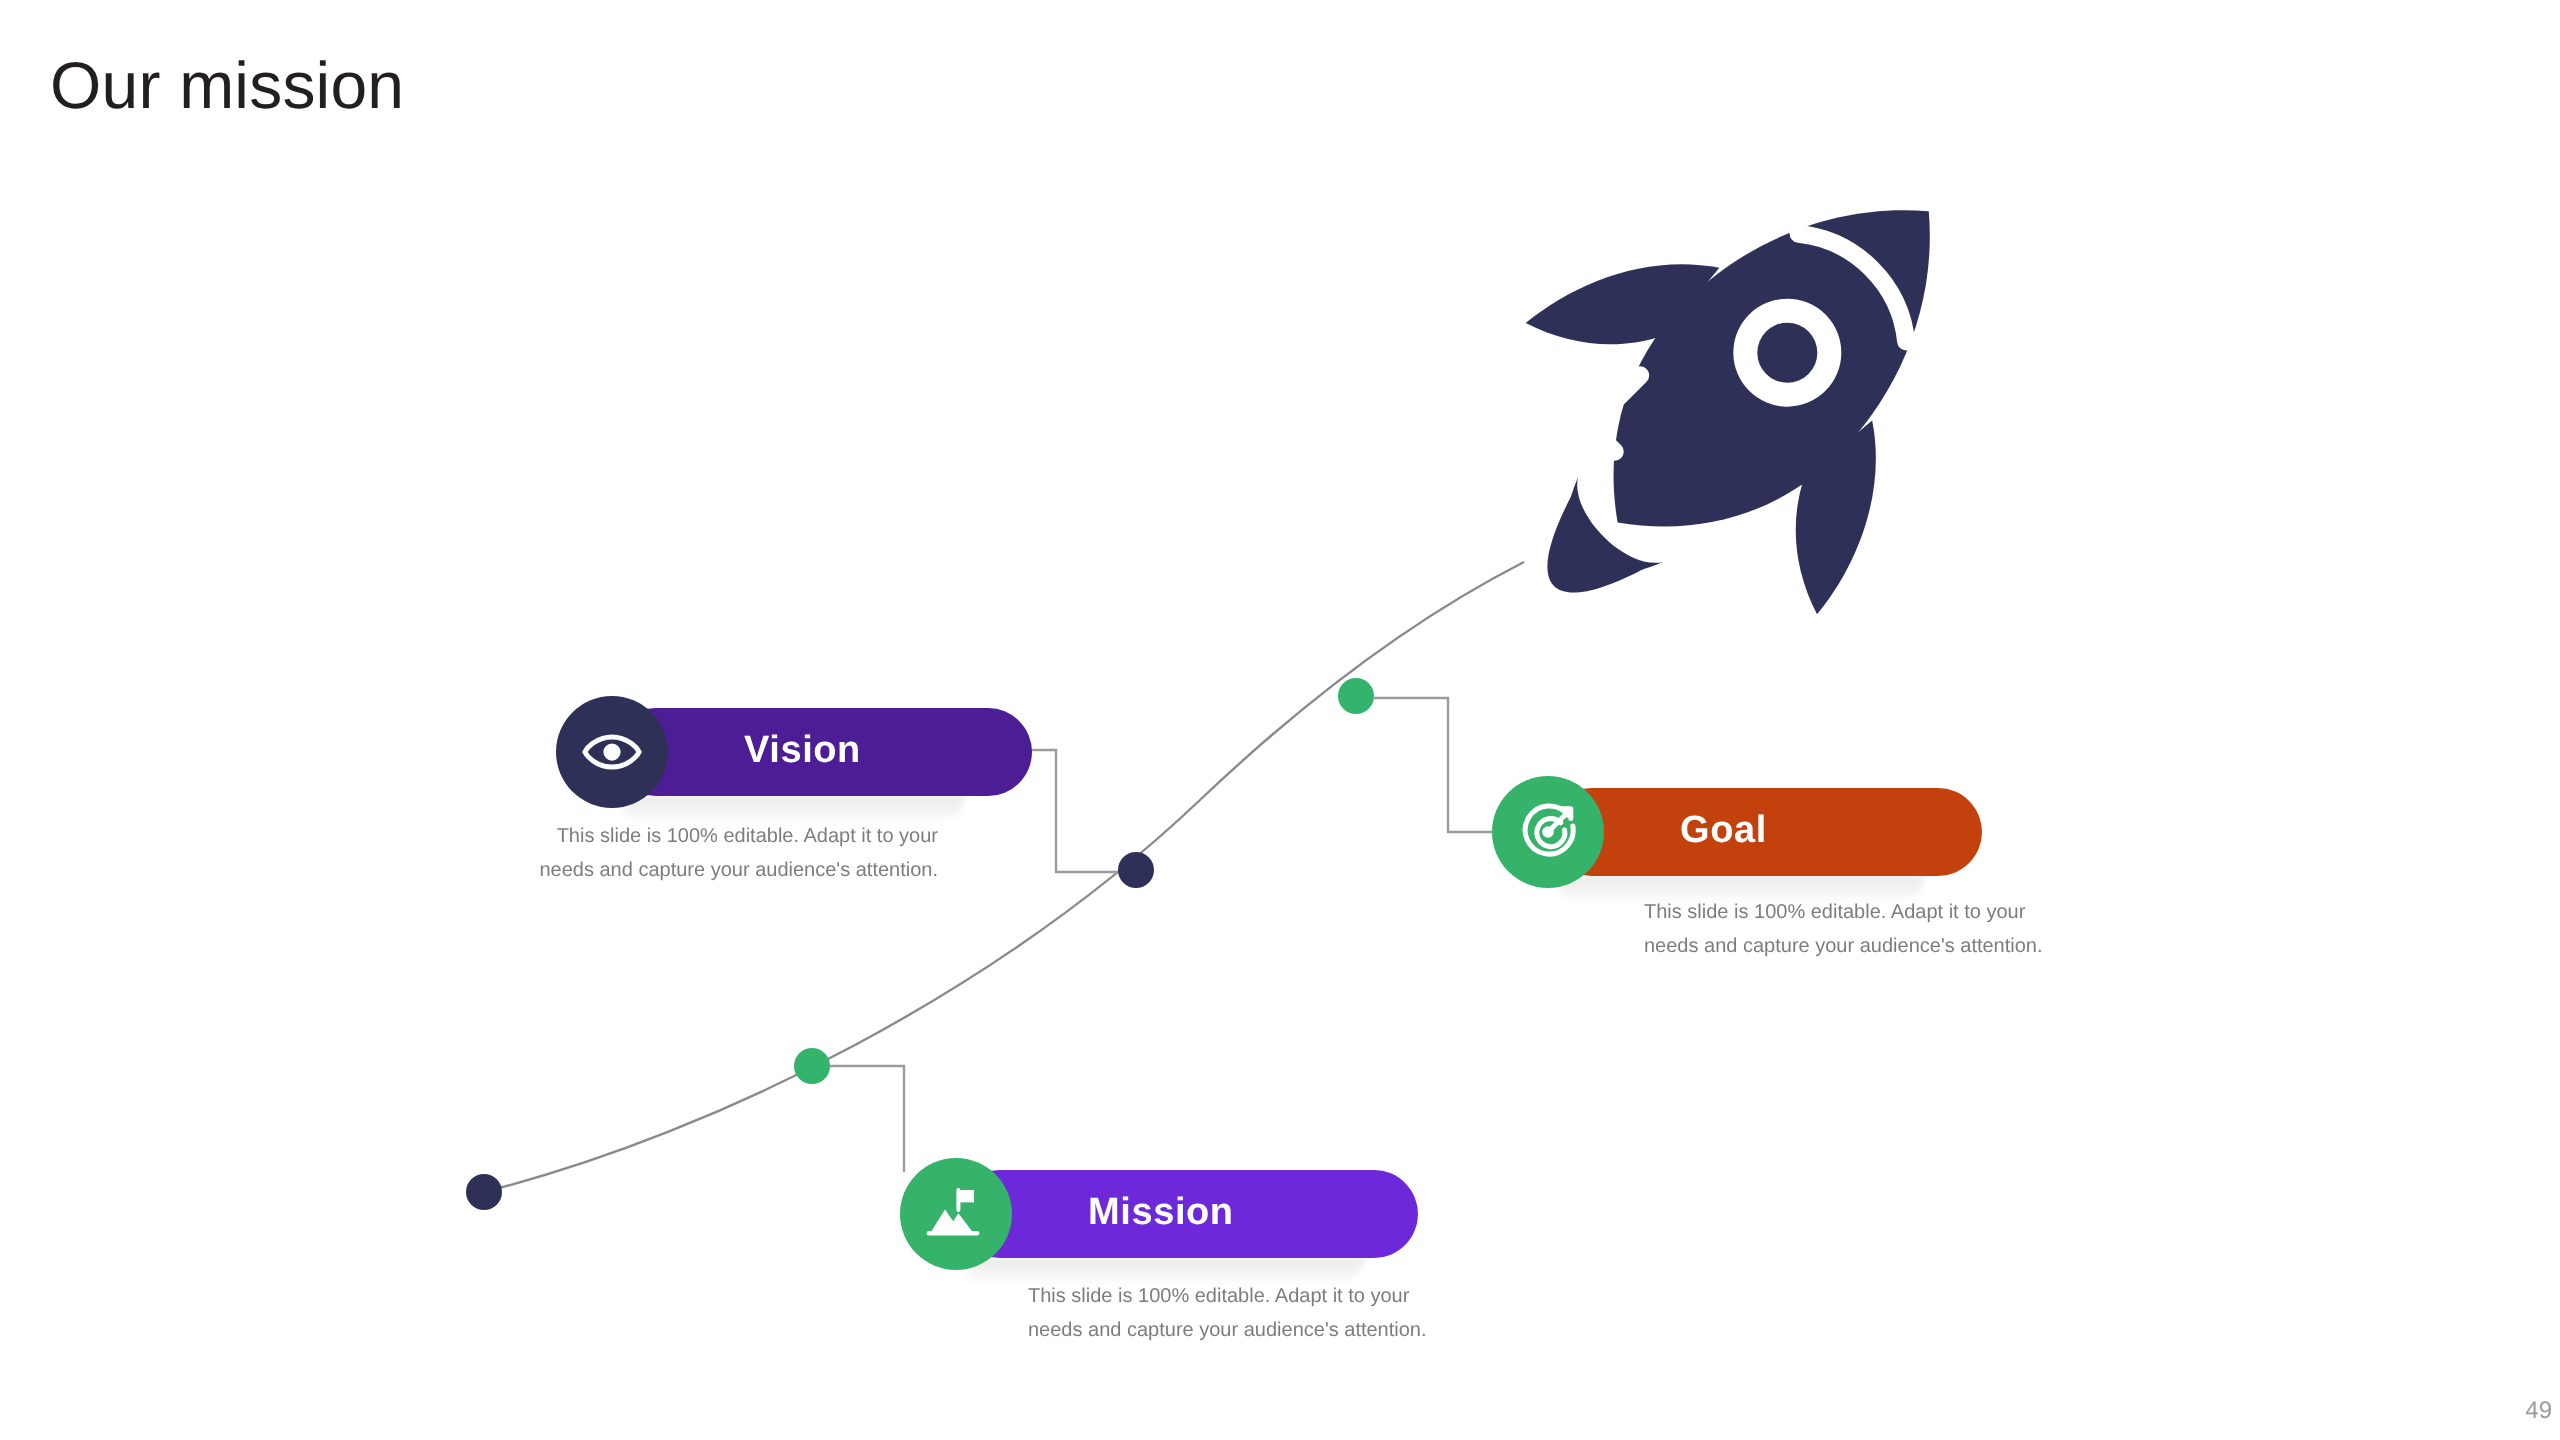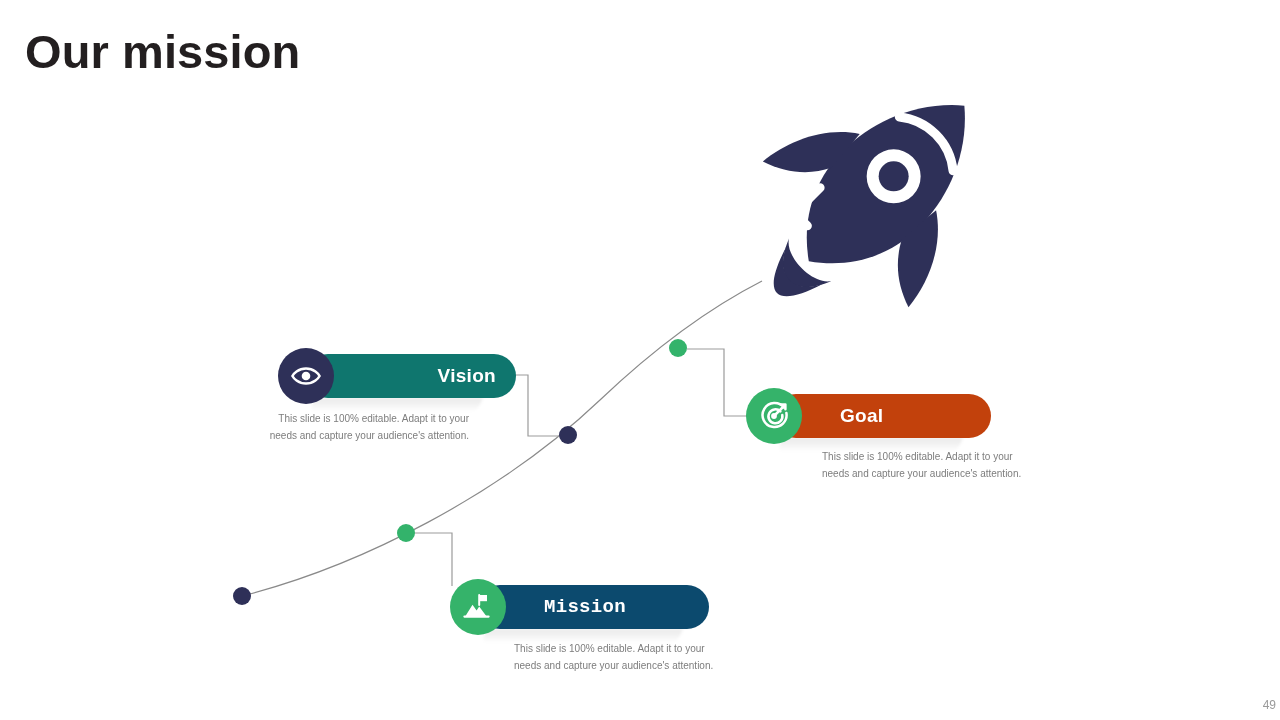--- a/index.html
+++ b/index.html
@@ -14,22 +14,22 @@
     overflow: hidden;
     font-family: "Liberation Sans", sans-serif;
     -webkit-font-smoothing: antialiased;
   }
 
   
   .slide-title {
     position: absolute;
     left: 25px;
     top: 24px;
-    font-size: 47px;
-    font-weight: 700;
+    font-size: 33px;
+    font-weight: 400;
     color: #231f20;
     letter-spacing: 0.1px;
     white-space: nowrap;
   }
 
   
   .page-number {
     position: absolute;
     right: 4px;
     bottom: 8px;
@@ -88,23 +88,23 @@
     padding-left: 66px;
     padding-right: 20px;
   }
   .pill-bar .pill-label {
     font-size: 19px;
     font-weight: bold;
     color: #ffffff;
     letter-spacing: 0.3px;
     white-space: nowrap;
   }
-  .vision  .pill-bar { width: 210px; background: #0f766e; justify-content: flex-end; }
+  .vision  .pill-bar { width: 210px; background: #4c1d95; }
   .goal    .pill-bar { width: 217px; background: #c2410c; }
-  .mission .pill-bar { width: 231px; background: #0c4a6e; font-family: Liberation Mono, monospace; }
+  .mission .pill-bar { width: 231px; background: #6d28d9; }
 
   
   .pill-circle {
     position: absolute;
     left: 0;
     top: 0;
     width: 56px;
     height: 56px;
     border-radius: 50%;
     display: flex;

